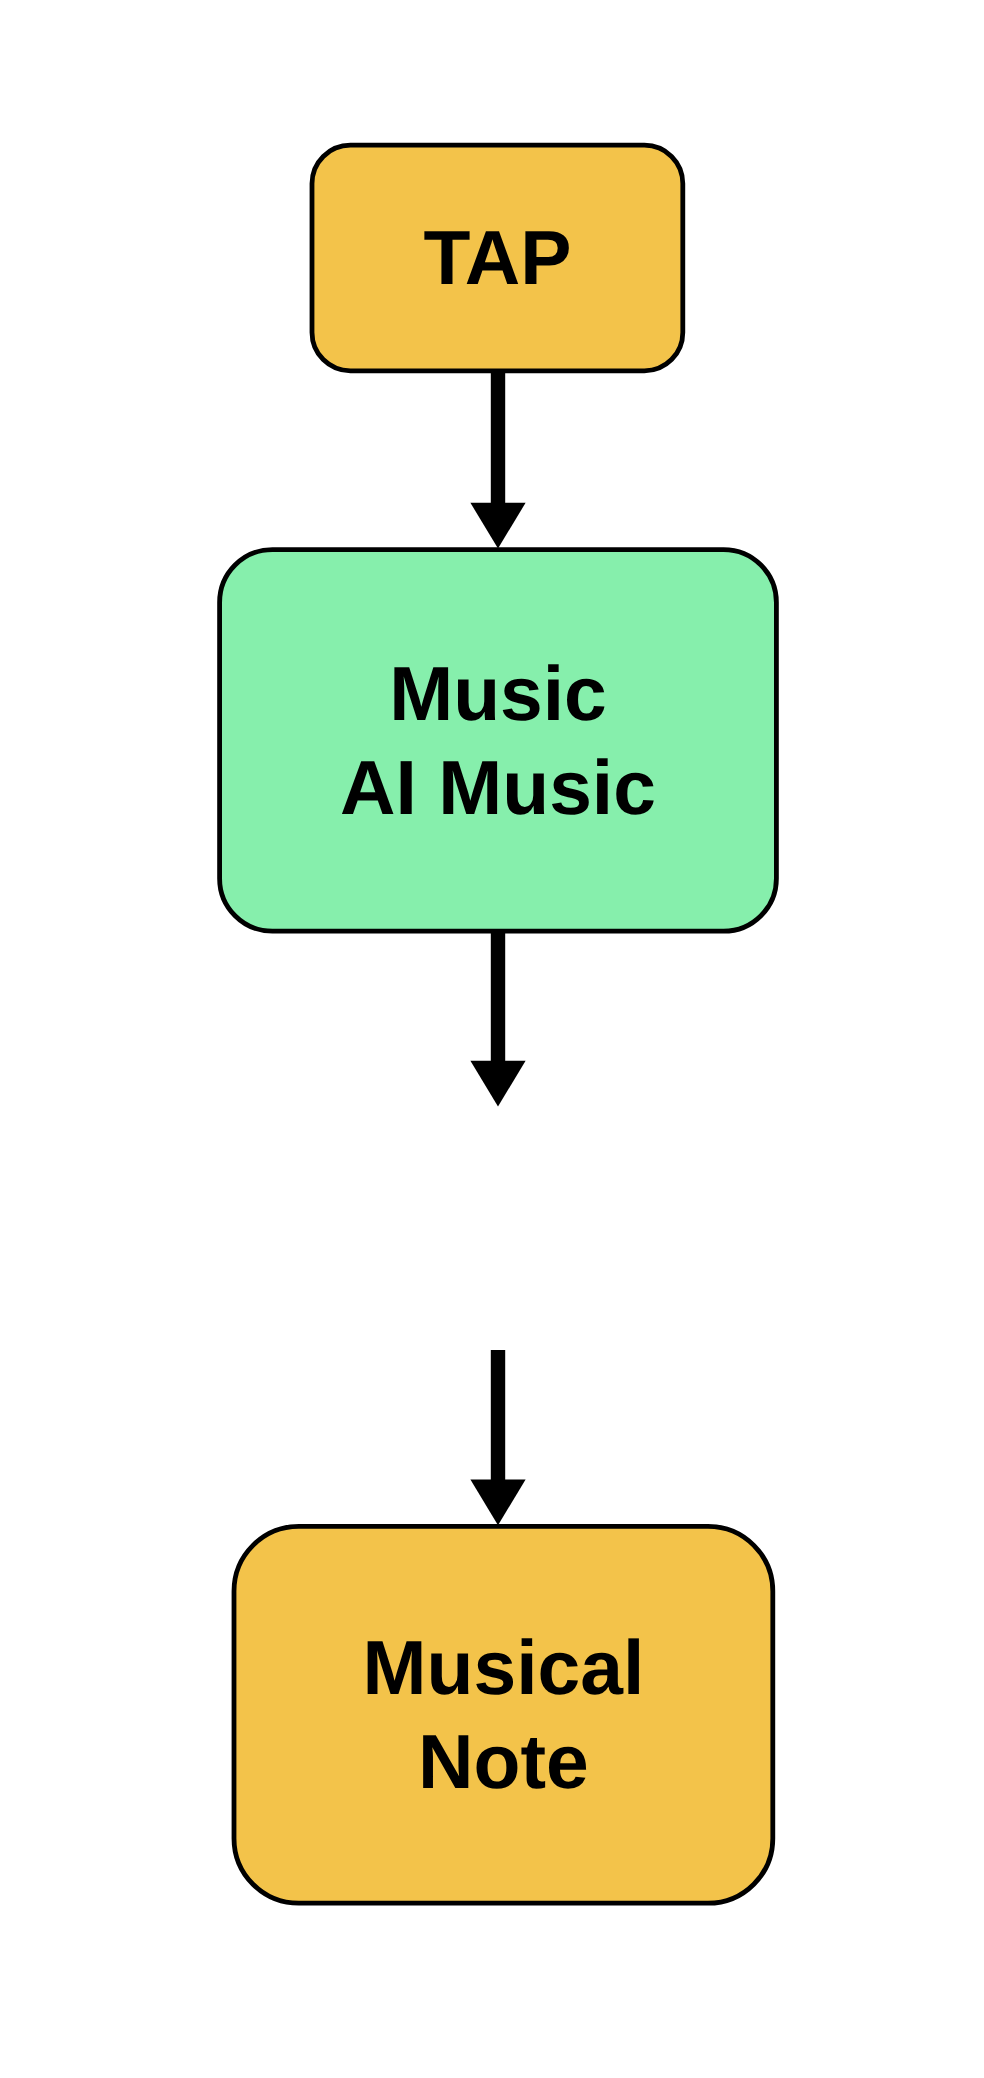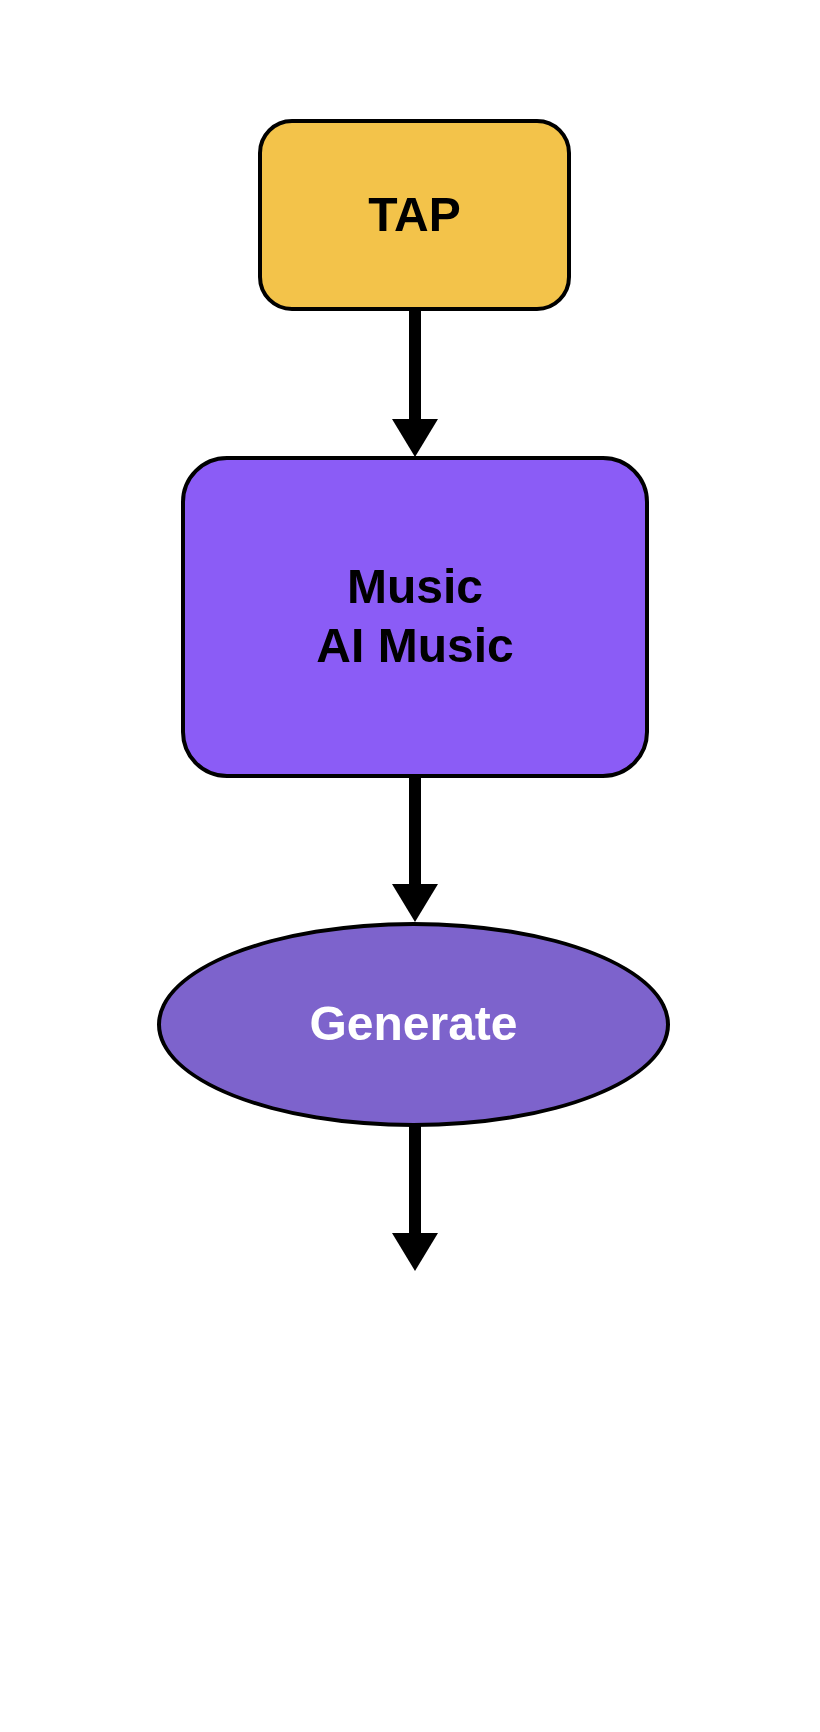--- a/index.html
+++ b/index.html
@@ -16,21 +16,21 @@
   }
   .node {
     position: absolute;
     display: flex;
     flex-direction: column;
     align-items: center;
     justify-content: center;
     border: 4px solid #ec4899;
     box-sizing: border-box;
     font-weight: 700;
-    font-size: 48px;
+    font-size: 64px;
     line-height: 1.22;
     text-align: center;
   }
   .node .line { display: block; white-space: nowrap; }
   .node-tap {
     left: 258px; top: 119px;
     width: 313px; height: 192px;
     border-radius: 34px;
   }
   .node-music {
@@ -81,33 +81,34 @@
 
   <div class="node node-tap" style="background: rgb(243, 195, 74); color: rgb(0, 0, 0); border-color: rgb(0, 0, 0);">
     <span class="line">TAP</span>
   </div>
 
   <div class="arrow arrow-1">
     <div class="stem" style="background: rgb(0, 0, 0);"></div>
     <div class="head" style="border-top-color: rgb(0, 0, 0);"></div>
   </div>
 
-  <div class="node node-music" style="background: #8b5cf6; color: rgb(0, 0, 0); border-color: rgb(0, 0, 0);">
+  <div class="node node-music" style="background: #86efac; color: rgb(0, 0, 0); border-color: rgb(0, 0, 0);">
     <span class="line">Music</span>
     <span class="line">AI Music</span>
   </div>
 
   <div class="arrow arrow-2">
     <div class="stem" style="background: rgb(0, 0, 0);"></div>
     <div class="head" style="border-top-color: rgb(0, 0, 0);"></div>
   </div>
 
-  <div class="node node-generate" style="background: rgb(125, 99, 204); color: rgb(255, 255, 255); border-color: rgb(0, 0, 0);">
-    <span class="line">Generate</span>
-  </div>
 
   <div class="arrow arrow-3">
     <div class="stem" style="background: rgb(0, 0, 0);"></div>
     <div class="head" style="border-top-color: rgb(0, 0, 0);"></div>
   </div>
 
+  <div class="node node-note" style="background: rgb(243, 195, 74); color: rgb(0, 0, 0); border-color: rgb(0, 0, 0);">
+    <span class="line">Musical</span>
+    <span class="line">Note</span>
+  </div>
 
 </div>
 
 </body></html>

